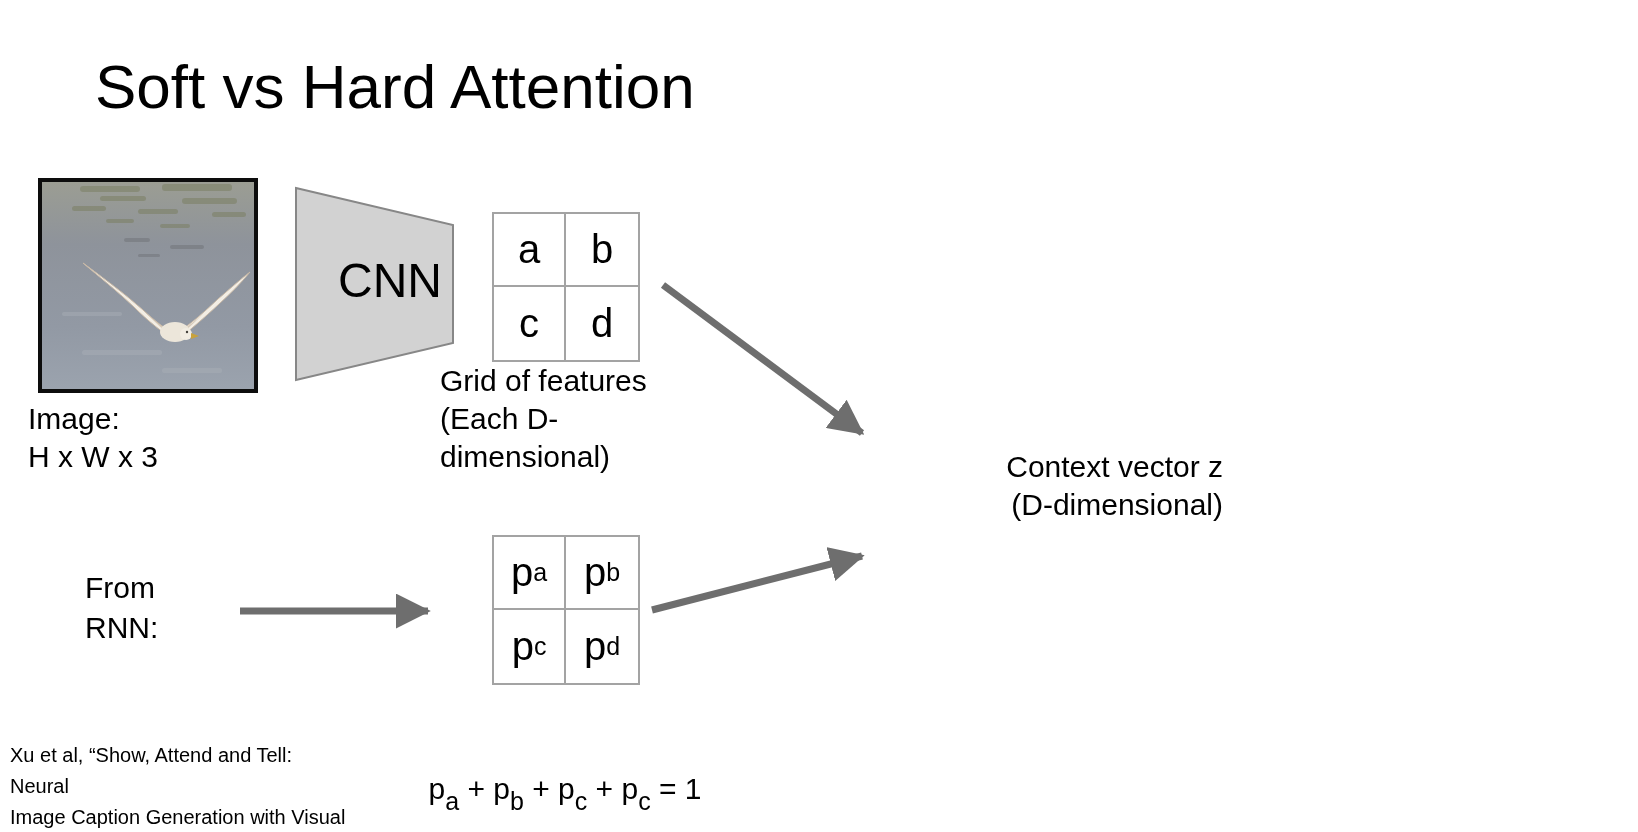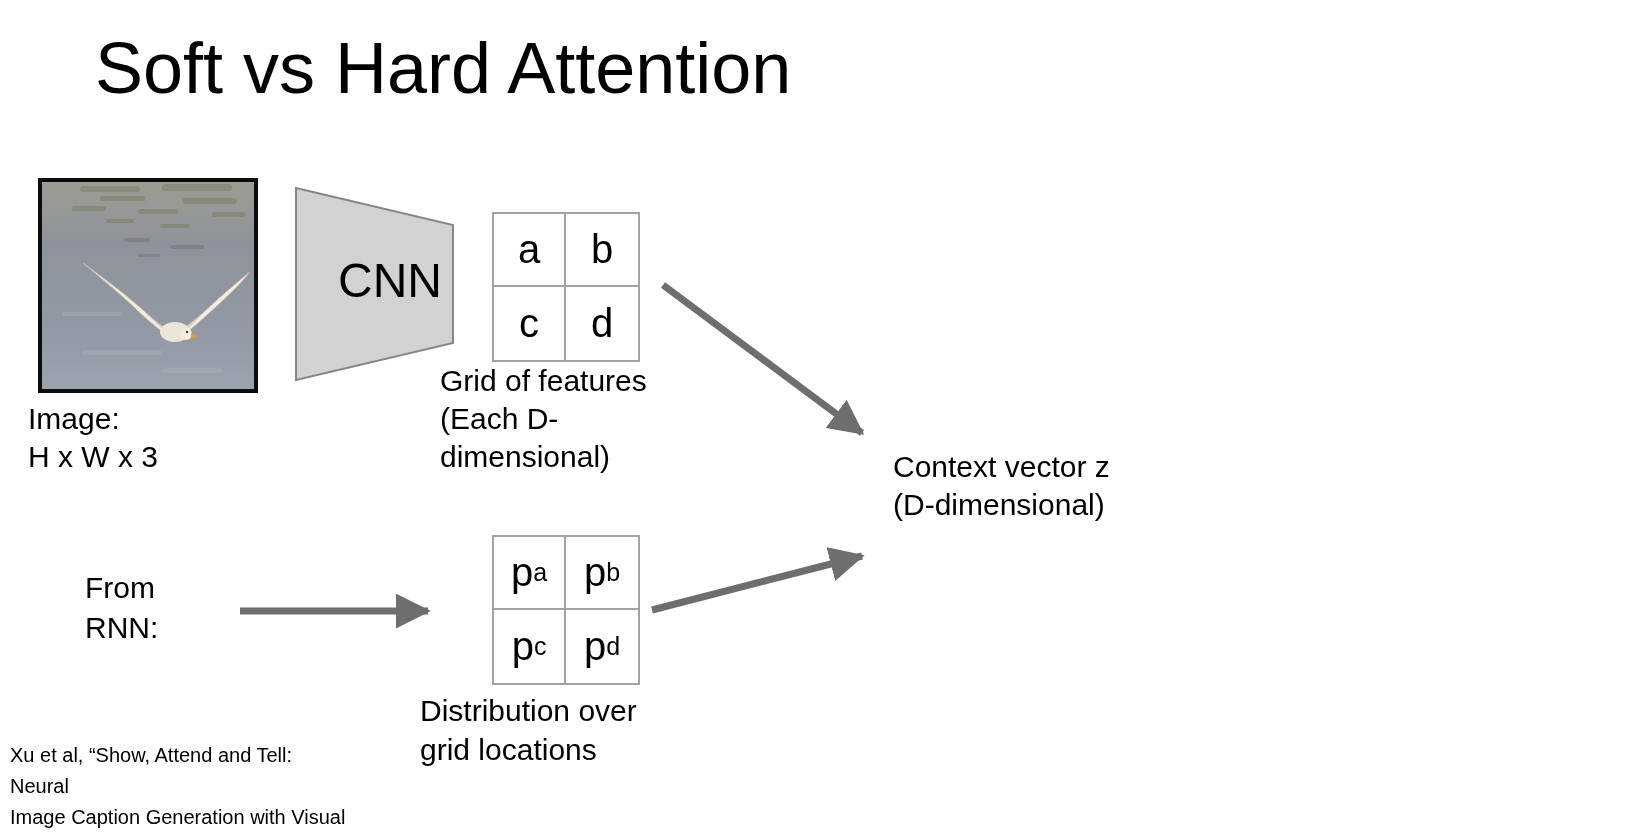--- a/index.html
+++ b/index.html
@@ -9,22 +9,22 @@
     width: 1638px;
     height: 832px;
     background: #ffffff;
     font-family: "Liberation Sans", sans-serif;
     color: #000;
     overflow: hidden;
   }
   .title {
     position: absolute;
     left: 95px;
-    top: 32px;
-    font-size: 72px;
+    top: 56px;
+    font-size: 62px;
     line-height: 1;
     font-weight: 400;
     color: #000;
     white-space: nowrap;
   }
   
   .photo {
     position: absolute;
     left: 38px;
     top: 178px;
@@ -38,21 +38,21 @@
   .caption {
     position: absolute;
     white-space: pre-line;
     font-size: 30px;
     line-height: 38px;
     text-align: left;
     color: #000;
   }
   .cap-image   { left: 28px;  top: 400px; width: 240px; }
   .cap-grid    { left: 440px; top: 362px; width: 252px; }
-  .cap-context { left: 893px; top: 448px; width: 330px; text-align: left; }
+  .cap-context { left: 893px; top: 448px; width: 330px; text-align: right; }
   .cap-rnn     { left: 85px;  top: 568px; width: 115px; line-height: 40px; }
   .cap-dist    { left: 420px; top: 691px; width: 290px; line-height: 39px; }
 
   
   .cnn-shape { position: absolute; left: 290px; top: 182px; width: 170px; height: 205px; }
   .cnn-label {
     position: absolute;
     left: 292px; top: 257px; width: 150px;
     text-align: right;
     font-size: 48px;
@@ -201,23 +201,22 @@
       </div>
     <div class="cell">
         <span>p</span>
         <span class="psub">c</span>
       </div>
     <div class="cell">
         <span>p</span>
         <span class="psub">d</span>
       </div>
   </div>
-  <div class="caption cap-dist">Distribution over
-grid locations</div>
-
+
+  <div class="equation"><span>p</span><span class="psub">a</span><span> + </span><span>p</span><span class="psub">b</span><span> + </span><span>p</span><span class="psub">c</span><span> + </span><span>p</span><span class="psub">c</span><span> = 1</span></div>
 
   <div class="citation">Xu et al, “Show, Attend and Tell: Neural
 Image Caption Generation with Visual
 Attention”, ICML 2015</div>
 
   <svg class="arrow-layer" viewBox="0 0 1638 832">
     <defs>
       <marker id="ah" viewBox="0 0 5 5" markerWidth="5" markerHeight="5" refX="4.6" refY="2.5" orient="auto" markerUnits="strokeWidth">
         <path d="M0,0 L5,2.5 L0,5 Z" fill="#6e6e6e"></path>
       </marker>

